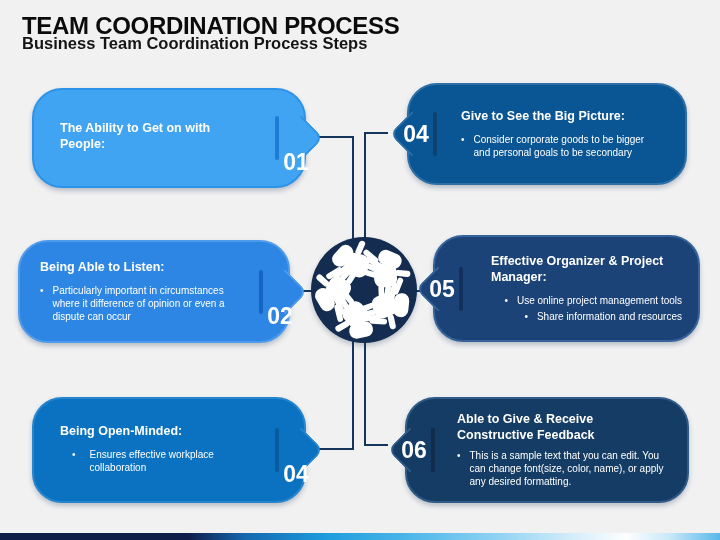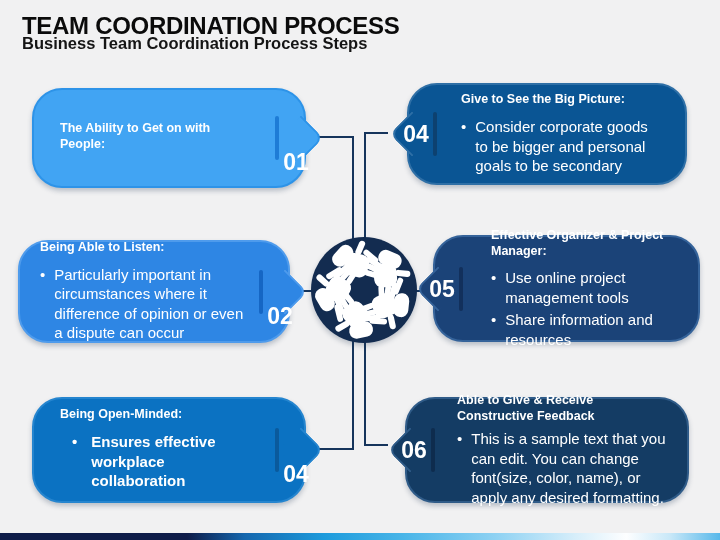--- a/index.html
+++ b/index.html
@@ -44,21 +44,21 @@
     color:#fff;
   }
   .box .content{
     position:relative;z-index:2;height:100%;box-sizing:border-box;
     display:flex;flex-direction:column;justify-content:center;gap:9px;
   }
   .box .heading{
     font-size:12.5px;font-weight:700;line-height:1.25;
   }
   .bullets{display:flex;flex-direction:column;gap:3px;}
-  .bullet{display:flex;gap:9px;font-size:15px;line-height:1.3;}
+  .bullet{display:flex;gap:9px;font-size:10px;line-height:1.3;justify-content:flex-end;}
   .bullet .dot{flex:0 0 auto;}
   .bullet .dot::before{content:"\2022";}
 
   .tip{
     position:absolute;width:30px;height:30px;z-index:1;
     background:var(--fill);
   }
   .box.left .tip{
     right:-13px;top:50%;
     transform:translateY(-50%) rotate(45deg);
@@ -90,21 +90,21 @@
   
   #box0{left:32px; top:88px;  width:274px;height:100px;}
   #box0 .content{padding:10px 62px 12px 26px;}
   #box0 .bullet{gap:14px;padding-left:12px;}
 
   #box1{left:18px; top:240px; width:272px;height:103px;}
   #box1 .content{padding:10px 38px 10px 20px;}
 
   #box2{left:32px; top:397px; width:274px;height:106px;}
   #box2 .content{padding:10px 62px 12px 26px;}
-  #box2 .bullet{gap:14px;padding-left:12px;font-weight:bold;}
+  #box2 .bullet{gap:14px;padding-left:12px;}
 
   #box3{left:407px;top:83px;  width:280px;height:102px;}
   #box3 .content{padding:10px 24px 10px 52px;}
 
   #box4{left:433px;top:235px; width:267px;height:107px;}
   #box4 .content{padding:10px 16px 10px 56px;}
 
   #box5{left:405px;top:397px; width:284px;height:106px;}
   #box5 .content{padding:10px 20px 10px 50px;gap:5px;}
 

